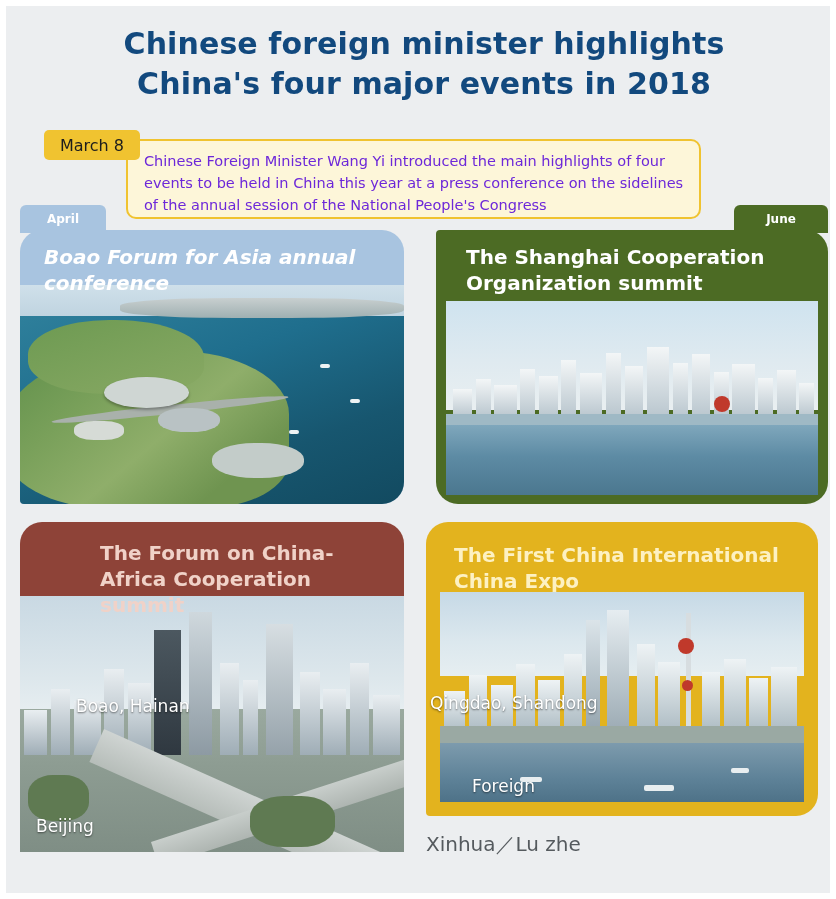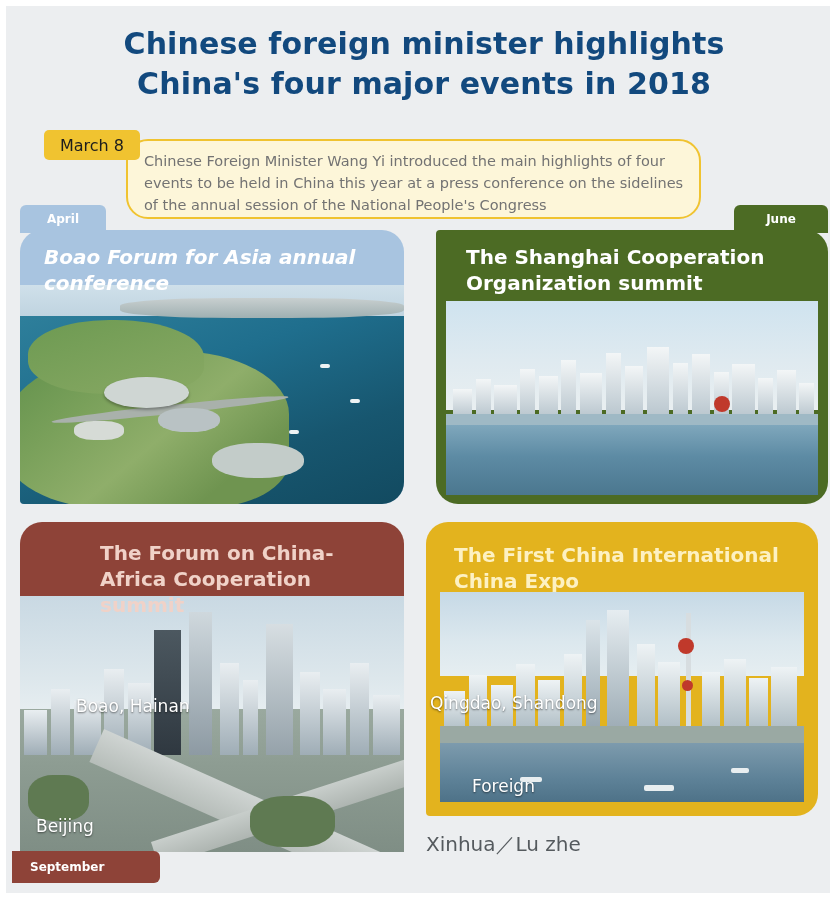--- a/index.html
+++ b/index.html
@@ -58,24 +58,24 @@
 
   
   .lead-box {
     position: absolute;
     left: 120px;
     top: 133px;
     width: 575px;
     height: 80px;
     background: #fdf6d9;
     border: 2px solid #f0c330;
-    border-radius: 22px;
+    border-radius: 10px;
     box-sizing: border-box;
     padding: 9px 14px 0 16px;
-    color: #737373;
+    color: #6d28d9;
     font-size: 14.5px;
     line-height: 22px;
     z-index: 3;
   }
 
   
   .card {
     position: absolute;
     box-sizing: border-box;
     overflow: hidden;
@@ -408,21 +408,20 @@
       </div>
       <div class="bj-road"></div>
       <div class="bj-road2"></div>
       <div class="bj-green" style="left:2%;  top:70%; width:16%; height:18%;"></div>
       <div class="bj-green" style="left:60%; top:78%; width:22%; height:20%;"></div>
     </div>
   </div>
   <div class="caption" id="cap-focac" style="top: 810px; left: 30px;">
     <span>Beijing</span>
   </div>
-  <div class="tab" id="tab-september">September</div>
 
   <div class="card" id="card-ciie">
     <div class="headline">The First China International China Expo</div>
   </div>
   <div class="photo" id="photo-ciie">
     <div class="ph">
       <div class="sh-sky"></div>
       <div class="sh-city">
         <i style="left:1%;  width:6%;  height:34%;"></i>
         <i style="left:8%;  width:5%;  height:46%;"></i>

